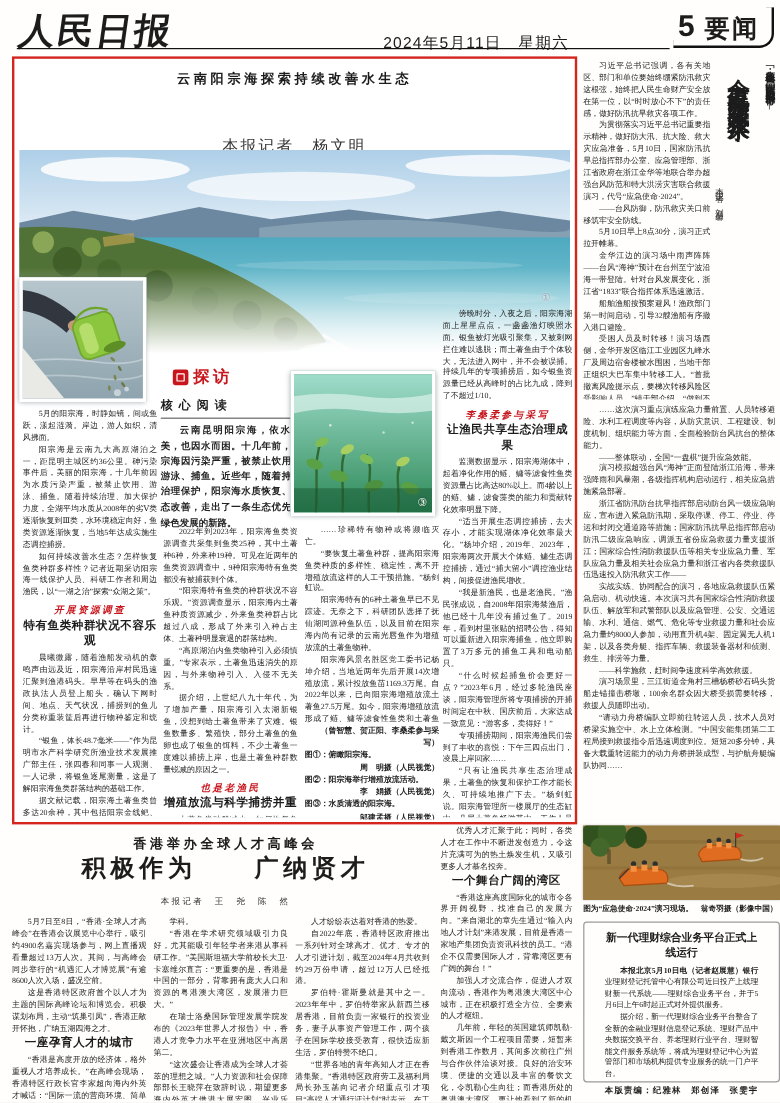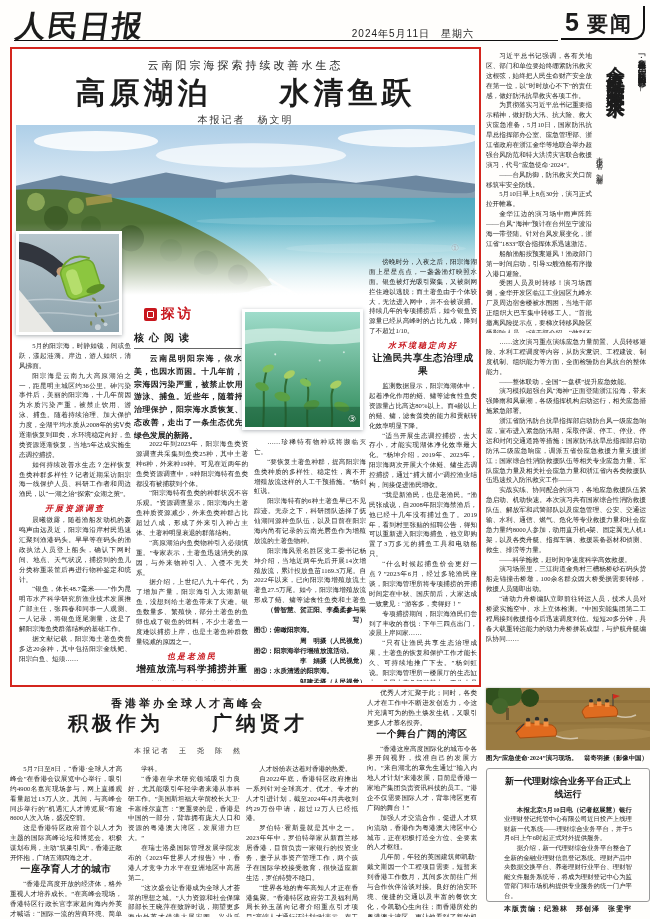--- a/index.html
+++ b/index.html
@@ -1,37 +1,37 @@
 <!DOCTYPE html>
 <html><head>
 <meta charset="utf-8">
 <style>
   * { margin:0; padding:0; box-sizing:border-box; }
   body { background:#e9e9e9; font-family:"Liberation Serif","DejaVu Serif",serif; }
   .page { position:relative; width:650px; height:919px; background:#fffefc; margin:0 auto; overflow:hidden; color:#1c1c1c; }
 
   
   .masthead { position:absolute; left:16px; top:6px; font-size:30px; font-weight:900; letter-spacing:2px; transform:skewX(-8deg); font-family:"Liberation Serif",serif; }
-  .dateline { position:absolute; right:176px; top:27px; font-size:10px; letter-spacing:1px; font-family:"Liberation Sans",sans-serif; }
+  .dateline { position:absolute; right:176px; top:27px; font-size:13px; letter-spacing:1px; font-family:"Liberation Sans",sans-serif; }
   .pageno { position:absolute; right:5px; top:6px; height:34px; padding:0 10px 3px 4px; border-right:2px solid #111; border-bottom:2px solid #111; border-bottom-right-radius:12px; display:flex; align-items:flex-end; gap:8px; }
   .pageno .pn { font-size:25px; font-weight:700; line-height:1; font-family:"Liberation Sans",sans-serif; }
   .pageno .sec { font-size:21px; font-weight:900; line-height:1.05; letter-spacing:2px; }
   .hrule { position:absolute; left:14px; right:92px; top:40px; border-top:1.8px solid #111; }
 
   
   p { font-size:6.6px; line-height:1.5; text-align:justify; text-indent:2em; color:#222; }
   .seck { color:#c8161d; font-size:8px; font-weight:700; font-style:italic; text-align:center; margin:4px 0 1px; letter-spacing:2px; }
   .sect { font-size:9.6px; font-weight:900; text-align:center; margin:0 0 3px; letter-spacing:0.5px; font-family:"Liberation Sans",sans-serif; }
   .col { position:absolute; overflow:hidden; }
 
   
   .main-box { position:absolute; left:10px; top:47px; width:471px; height:640px; border:2.5px solid #d4261e; background:#fff; }
-  .mb-kicker { position:absolute; top:9px; left:0; width:100%; text-align:center; font-size:11px; font-weight:400; letter-spacing:3px; }
+  .mb-kicker { position:absolute; top:9px; left:0; width:100%; text-align:center; font-size:11px; font-weight:700; letter-spacing:3px; }
   .mb-title { position:absolute; top:24px; left:0; width:100%; text-align:center; font-size:30px; font-weight:900; letter-spacing:4px; font-family:"Liberation Sans",sans-serif; }
-  .mb-byline { position:absolute; top:64px; left:0; width:100%; text-align:center; font-size:10px; letter-spacing:2px; color:#333; }
+  .mb-byline { position:absolute; top:64px; left:0; width:100%; text-align:center; font-size:13px; letter-spacing:2px; color:#333; }
   .photo1 { position:absolute; left:4px; top:76px; width:459px; height:174px; }
   .photo1 svg { display:block; width:100%; height:100%; }
   .photo1 .fade { position:absolute; left:0; right:0; bottom:-2px; height:78px; background:linear-gradient(to bottom, rgba(255,255,255,0), #ffffff 92%); }
   .ph-label1 { position:absolute; right:16px; top:118px; font-size:9px; color:#6b7886; text-shadow:0 0 2px #fff; }
   .photo2 { position:absolute; left:4px; top:182px; width:106px; height:104px; border:3px solid #fff; box-shadow:0 1px 4px rgba(60,70,80,.45); background:#9fb2ba; }
   .photo2 svg { display:block; width:100%; height:100%; }
   .tanfang { position:absolute; left:132px; top:256px; display:flex; align-items:center; gap:4px; }
   .tf-icon { width:13px; height:13px; background:#c8161d; border-radius:2px; position:relative; }
   .tf-icon::after { content:""; position:absolute; inset:3px; border:1.5px solid #fff; border-radius:1px; }
   .tf-word { color:#c8161d; font-size:13.5px; font-weight:900; letter-spacing:3px; }
@@ -88,21 +88,20 @@
   <div class="masthead">人民日报</div>
   <div class="dateline">2024年5月11日　星期六</div>
   <div class="pageno">
     <span class="pn">5</span>
     <span class="sec">要闻</span>
   </div>
   <div class="hrule"></div>
 
   <section class="main-box">
     <div class="mb-kicker">云南阳宗海探索持续改善水生态</div>
-    <h1 class="mb-title">高原湖泊　　水清鱼跃</h1>
     <div class="mb-byline">本报记者　杨文明</div>
 
     <div class="photo1">
       <svg viewBox="0 0 459 172" preserveAspectRatio="none">
         <defs>
           <linearGradient id="gsky" x1="0" y1="0" x2="0" y2="1">
               <stop offset="0" stop-color="#aecfe8"></stop>
               <stop offset="1" stop-color="#eaf2f8"></stop>
             </linearGradient>
           <linearGradient id="glake" x1="0" y1="0" x2="0" y2="1">
@@ -207,20 +206,21 @@
       <span class="ph-label3">③</span>
     </div>
 
     <div class="col c1">
       <div>
           <p>5月的阳宗海，时静如镜，间或鱼跃，漾起涟漪。岸边，游人如织，清风拂面。</p>
           <p>阳宗海是云南九大高原湖泊之一，距昆明主城区约36公里。砷污染事件后，美丽的阳宗海，十几年前因为水质污染严重，被禁止饮用、游泳、捕鱼。随着持续治理、加大保护力度，全湖平均水质从2008年的劣Ⅴ类逐渐恢复到Ⅲ类，水环境稳定向好，鱼类资源逐渐恢复，当地5年达成实施生态调控捕捞。</p>
           <p>如何持续改善水生态？怎样恢复鱼类种群多样性？记者近期采访阳宗海一线保护人员、科研工作者和周边渔民，以“一湖之治”探索“众湖之策”。</p>
         </div>
       <h4 class="seck">开展资源调查</h4>
+      <h3 class="sect">特有鱼类种群状况不容乐观</h3>
       <div>
           <p>晨曦微露，随着渔船发动机的轰鸣声由远及近，阳宗海沿岸村民迅速汇聚到渔港码头。早早等在码头的渔政执法人员登上船头，确认下网时间、地点、天气状况，捕捞到的鱼儿分类称重装筐后再进行物种鉴定和统计。</p>
           <p>“银鱼，体长48.7毫米——”作为昆明市水产科学研究所渔业技术发展推广部主任，张四春和同事一人观测、一人记录，将银鱼逐尾测量，这是了解阳宗海鱼类群落结构的基础工作。</p>
           <p>据文献记载，阳宗海土著鱼类曾多达20余种，其中包括阳宗金线鲃、阳宗白鱼、短须……</p>
         </div>
     </div>
 
     <div class="col c2">
       <div>
           <p>2022年到2023年，阳宗海鱼类资源调查共采集到鱼类25种，其中土著种6种，外来种19种。可见在近两年的鱼类资源调查中，9种阳宗海特有鱼类都没有被捕获到个体。</p>
@@ -248,21 +248,21 @@
         <p>图①：俯瞰阳宗海。</p>
         <p>周　明摄（人民视觉）</p>
         <p>图②：阳宗海举行增殖放流活动。</p>
         <p>李　娟摄（人民视觉）</p>
         <p>图③：水质清透的阳宗海。</p>
         <p>邬建孟摄（人民视觉）</p>
       </div>
 
     <div class="col c4">
       <p>傍晚时分，入夜之后，阳宗海湖面上星星点点，一盏盏渔灯映照水面。银鱼被灯光吸引聚集，又被刺网拦住难以逃脱；而土著鱼由于个体较大，无法进入网中，并不会被误捕。持续几年的专项捕捞后，如今银鱼资源量已经从高峰时的占比九成，降到了不超过1/10。</p>
-      <h4 class="seck">水环境稳定向好</h4>
+      <h4 class="seck">李桑柔参与采写</h4>
       <h3 class="sect">让渔民共享生态治理成果</h3>
       <div>
           <p>监测数据显示，阳宗海湖体中，起着净化作用的鲢、鳙等滤食性鱼类资源量占比高达80%以上。而4龄以上的鲢、鳙，滤食藻类的能力和贡献转化效率明显下降。</p>
           <p>“适当开展生态调控捕捞，去大存小，才能实现湖体净化效率最大化。”杨坤介绍，2019年、2023年，阳宗海两次开展大个体鲢、鳙生态调控捕捞，通过“捕大留小”调控渔业结构，间接促进渔民增收。</p>
           <p>“我是新渔民，也是老渔民。”渔民张成说，自2008年阳宗海禁渔后，他已经十几年没有捕过鱼了。2019年，看到村里张贴的招聘公告，得知可以重新进入阳宗海捕鱼，他立即购置了3万多元的捕鱼工具和电动船只。</p>
           <p>“什么时候起捕鱼价会更好一点？”2023年6月，经过多轮渔民座谈，阳宗海管理所将专项捕捞的开捕时间定在中秋、国庆前后，大家达成一致意见：“游客多，卖得好！”</p>
           <p>专项捕捞期间，阳宗海渔民们尝到了丰收的喜悦：下午三四点出门，凌晨上岸回家……</p>
           <p>“只有让渔民共享生态治理成果，土著鱼的恢复和保护工作才能长久、可持续地推广下去。”杨剑虹说。阳宗海管理所一楼展厅的生态缸内，几尾土著鱼畅游其中。工作人员说：“希望这些土著鱼种群恢复，渔民也能有更高的收入，阳宗海年年水清鱼跃！”</p>
         </div>
     </div>

